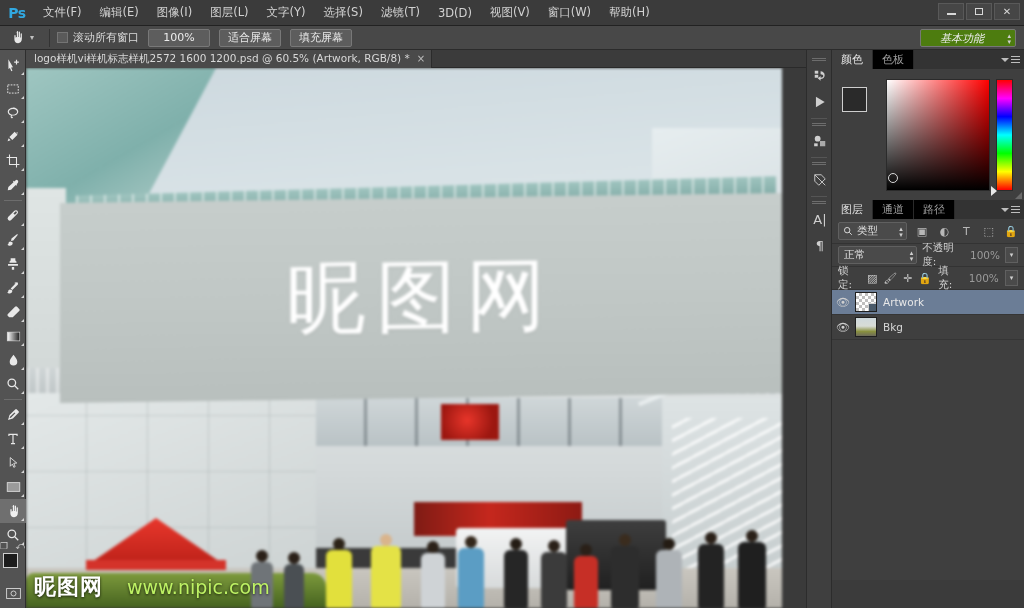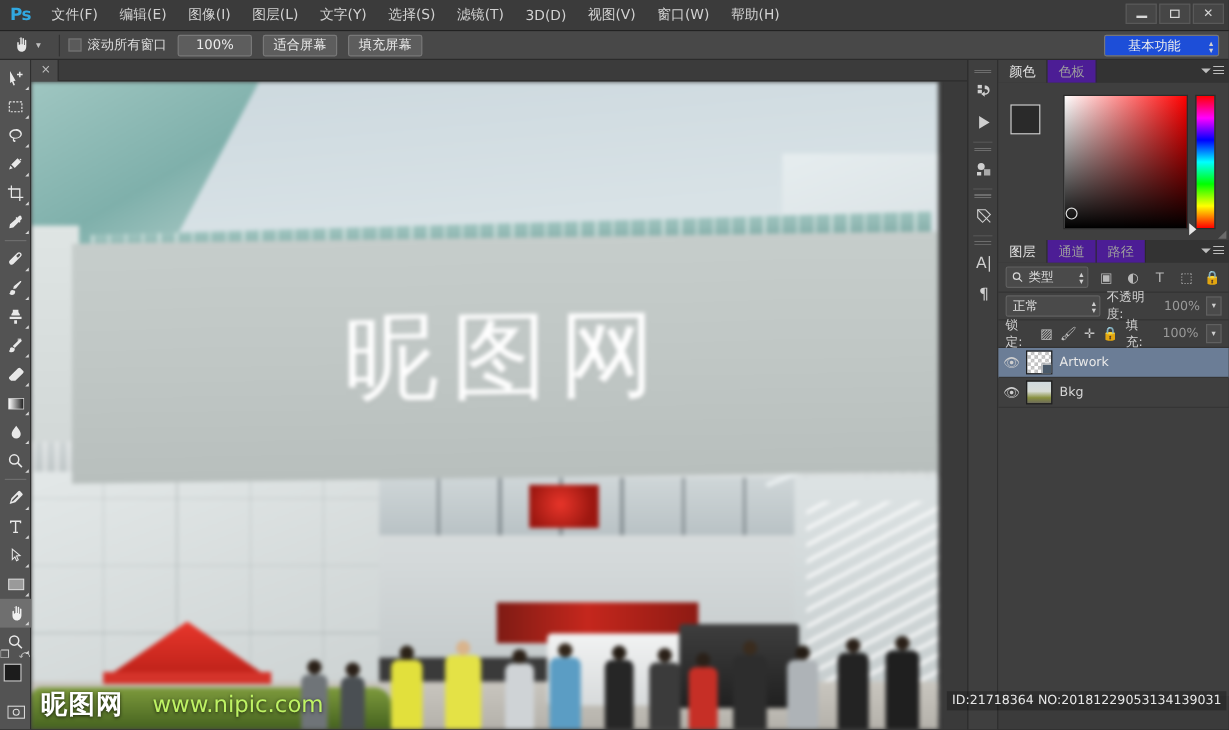--- a/index.html
+++ b/index.html
@@ -53,23 +53,23 @@
     display: flex; align-items: center; gap: 5px; color: #dcdcdc; font-size: 11px;
   }
   .chk-box { width: 11px; height: 11px; background: #5a5a5a; border: 1px solid #747474; }
   .opt-btn {
     height: 18px; min-width: 62px; padding: 0 8px; margin-left: 9px;
     background: #5d5d5d; border: 1px solid #787878; border-radius: 2px;
     color: #ececec; font-size: 11px; display: flex; align-items: center; justify-content: center;
   }
   .workspace-select {
     position: absolute; right: 8px; top: 3px; height: 18px; width: 96px;
-    background: #1d4ed8; border: 1px solid #777; border-radius: 2px;
+    background: #4d7c0f; border: 1px solid #777; border-radius: 2px;
     color: #ececec; font-size: 11px; display: flex; align-items: center;
-    justify-content: center; padding-right: 12px;
+    justify-content: center; padding-right: 12px; font-style: italic;
   }
   .ws-arrows { position: absolute; right: 4px; top: 3px; font-size: 7px; color: #d0d0d0; line-height: 6px; }
 
   
   .toolbar {
     position: absolute; left: 0; top: 50px; width: 26px; height: 558px;
     background: #535353; border-right: 1px solid #2e2e2e;
     padding-top: 3px;
   }
   .tool {
@@ -265,21 +265,21 @@
   }
   .dock-sep { height:1px; background:#555; margin:3px 4px; }
 
   
   .panels { position:absolute; left:832px; top:50px; width:192px; height:558px; background:#3b3b3b; }
   .panel-tabs {
     height:19px; background:#333; display:flex; align-items:flex-end; position:relative;
   }
   .ptab {
     height:19px; padding:0 9px; display:flex; align-items:center;
-    font-size:11px; color:#9e9e9e; background:#4c1d95; border-right:1px solid #2a2a2a;
+    font-size:11px; color:#9e9e9e; background:#000000; border-right:1px solid #2a2a2a;
   }
   .ptab.active { background:#3f3f3f; color:#e2e2e2; }
   .panel-menu { position:absolute; right:4px; top:4px; color:#bdbdbd; font-size:9px; }
   .panel-menu .bars { display:inline-block; width:9px; height:7px;
     background: repeating-linear-gradient(0deg,#bdbdbd 0 1px, transparent 1px 3px); vertical-align:middle; }
   .panel-menu .tri { display:inline-block; width:0;height:0;
     border-left:4px solid transparent; border-right:4px solid transparent; border-top:4px solid #bdbdbd;
     margin-right:2px; vertical-align:middle;}
 
   
@@ -561,20 +561,21 @@
         </svg>
     </div>
     <div class="tool">
       
     </div>
   </div>
 
   <div class="docarea">
     <div class="doctab-bar">
       <div class="doctab">
+        <span>logo样机vi样机标志样机2572 1600 1200.psd @ 60.5% (Artwork, RGB/8) *</span>
         <span class="tabclose">×</span>
       </div>
     </div>
 
     <div class="canvas-wrap">
       <div class="photo photo-blur">
         <div class="sky"></div>
         <div class="roof-teal"></div>
         <div class="building-right"></div>
         <div class="roof-strip"></div>
@@ -763,15 +764,14 @@
       </div>
       <div class="layer-row">
         <span class="eye">👁</span>
         <span class="thumb photo-th"></span>
         <span class="layer-name dim">Bkg</span>
       </div>
       <div class="panel-spacer" style="height:240px"></div>
     </div>
   </div>
 
-  <div class="idstrip">ID:21718364 NO:20181229053134139031</div>
 
 </div>
 
 </body></html>

